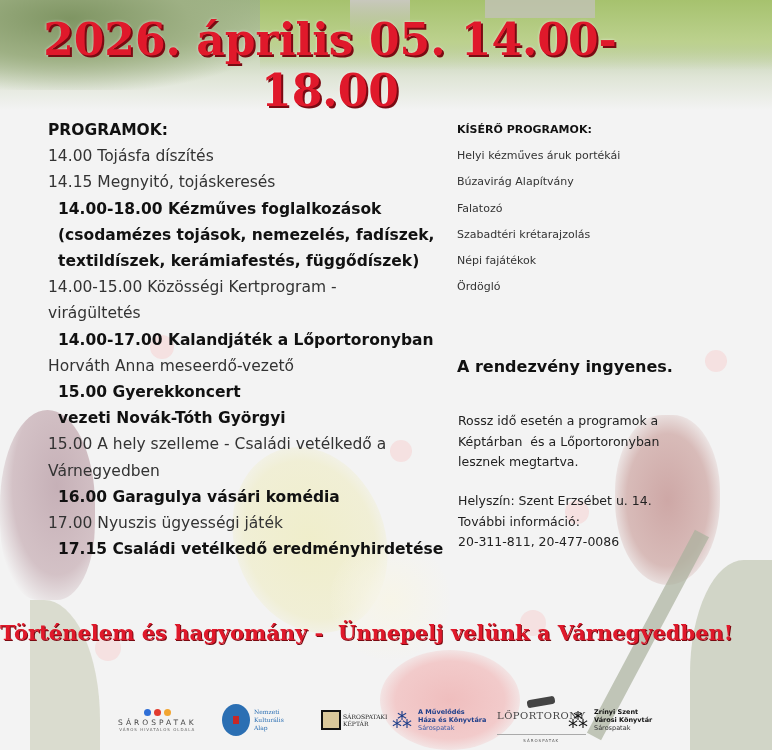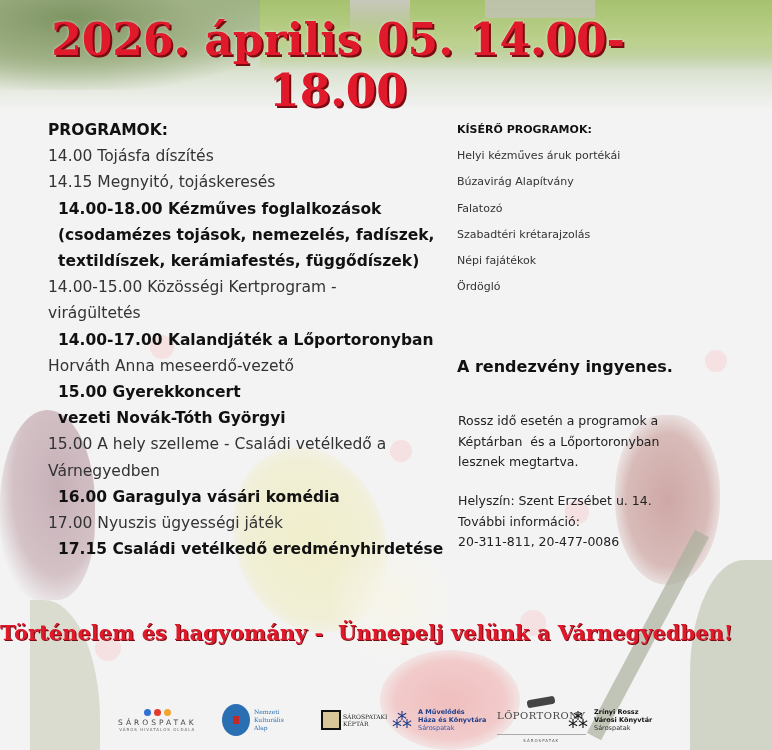--- a/index.html
+++ b/index.html
@@ -24,21 +24,21 @@
     }
     .hero .wall {
       position: absolute; left: 350px; top: 0; width: 60px; height: 40px;
       background: linear-gradient(180deg, #c8c8bd, rgba(230,230,225,0));
     }
     .hero .wall2 {
       position: absolute; left: 485px; top: 0; width: 110px; height: 18px;
       background: #c2c2b6; opacity: .8;
     }
     .headline {
-      position: absolute; left: 16px; top: 14px; width: 644px; text-align: center;
+      position: absolute; left: 8px; top: 14px; width: 644px; text-align: center;
       font-family: "DejaVu Serif", serif; font-weight: bold;
       font-size: 44px; letter-spacing: 0px;
       color: #e0192b;
       text-shadow: 2px 2px 0 #7a0a12, 0 0 3px rgba(255,255,255,.6);
     }
     .col-left {
       position: absolute; left: 48px; top: 117px; width: 400px;
       font-size: 15.5px; line-height: 26.2px;
     }
     .col-right {
@@ -248,18 +248,18 @@
 
   <div class="logo logo-lop">
     <div class="cannon"></div>
     <div class="name">LŐPORTORONY</div>
     <div class="sub">SÁROSPATAK</div>
   </div>
 
   <div class="logo logo-zr">
     <div class="mark">⁂</div>
     <div class="txt">
-      <div>Zrínyi Rossz</div>
+      <div>Zrínyi Szent</div>
       <div>Városi Könyvtár</div>
       <div class="city">Sárospatak</div>
     </div>
   </div>
 </div>
 
 </body></html>

